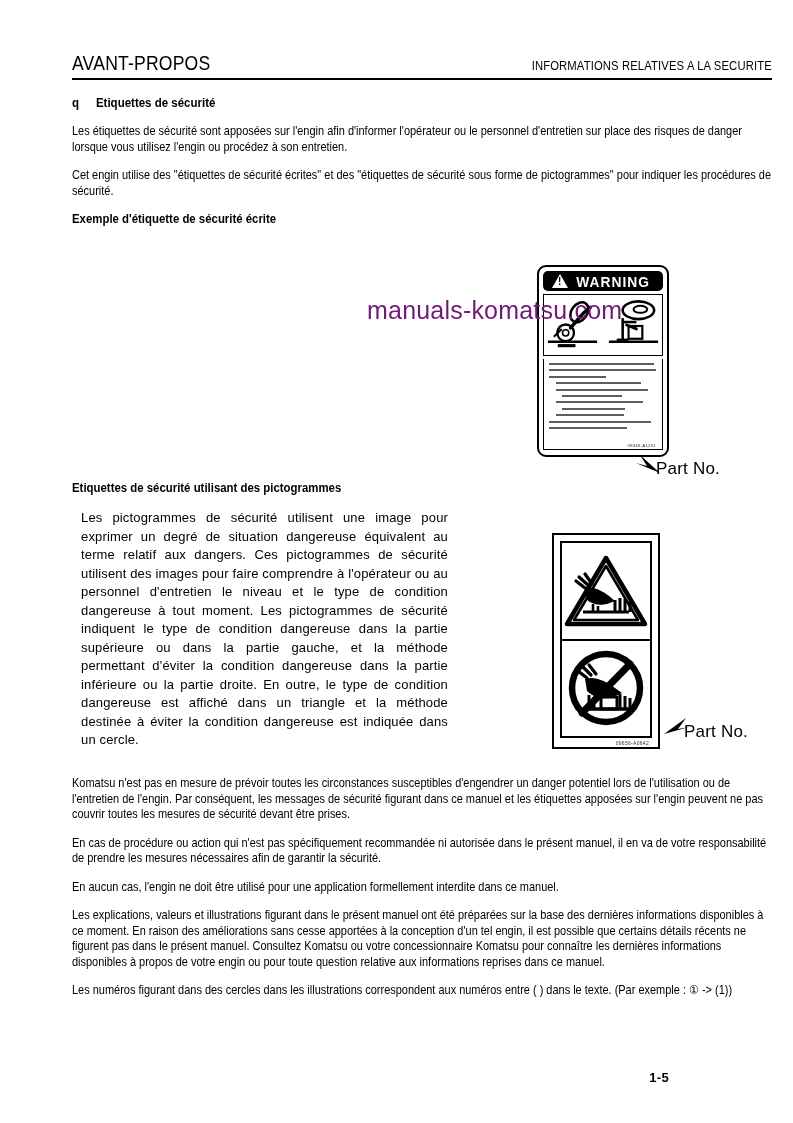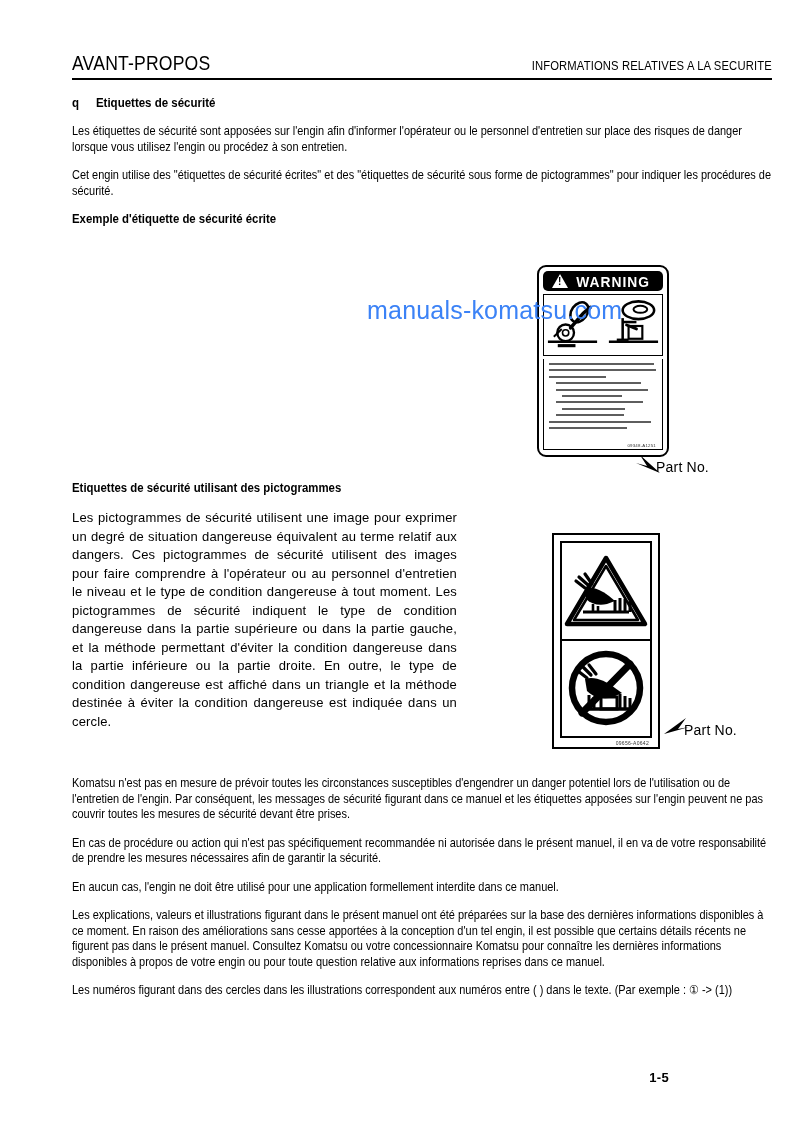--- a/index.html
+++ b/index.html
@@ -103,21 +103,21 @@
     top: 481px;
     width: 385px;
   }
   .narrow-col h3.sub {
     font-size: 12.4px;
     margin-bottom: 14px;
   }
   p.just {
     font-size: 13px;
     line-height: 18.5px;
-    margin: 0;
+    margin: 9px;
     text-align: justify;
     text-justify: inter-word;
     letter-spacing: 0.15px;
   }
 
   .lower-block {
     position: absolute;
     left: 72px;
     top: 776px;
     width: 700px;
@@ -131,21 +131,21 @@
     font-weight: bold;
     letter-spacing: 0.3px;
   }
 
   
   .watermark {
     position: absolute;
     left: 367px;
     top: 296px;
     font-size: 25px;
-    color: #3b82f6;
+    color: #701a75;
     letter-spacing: 0.2px;
     white-space: nowrap;
     z-index: 5;
     pointer-events: none;
   }
 
   
   .warning-decal {
     position: absolute;
     left: 537px;
@@ -271,21 +271,21 @@
     bottom: 1px;
     font-size: 5px;
     color: #333;
     letter-spacing: 0.3px;
     white-space: nowrap;
   }
 
   
   .callout {
     position: absolute;
-    font-size: 14px;
+    font-size: 17px;
     letter-spacing: 0.2px;
     white-space: nowrap;
     z-index: 3;
   }
   .callout-1 { left: 656px; top: 459px; }
   .callout-2 { left: 684px; top: 722px; }
 
   .arrow-svg {
     position: absolute;
     z-index: 3;

